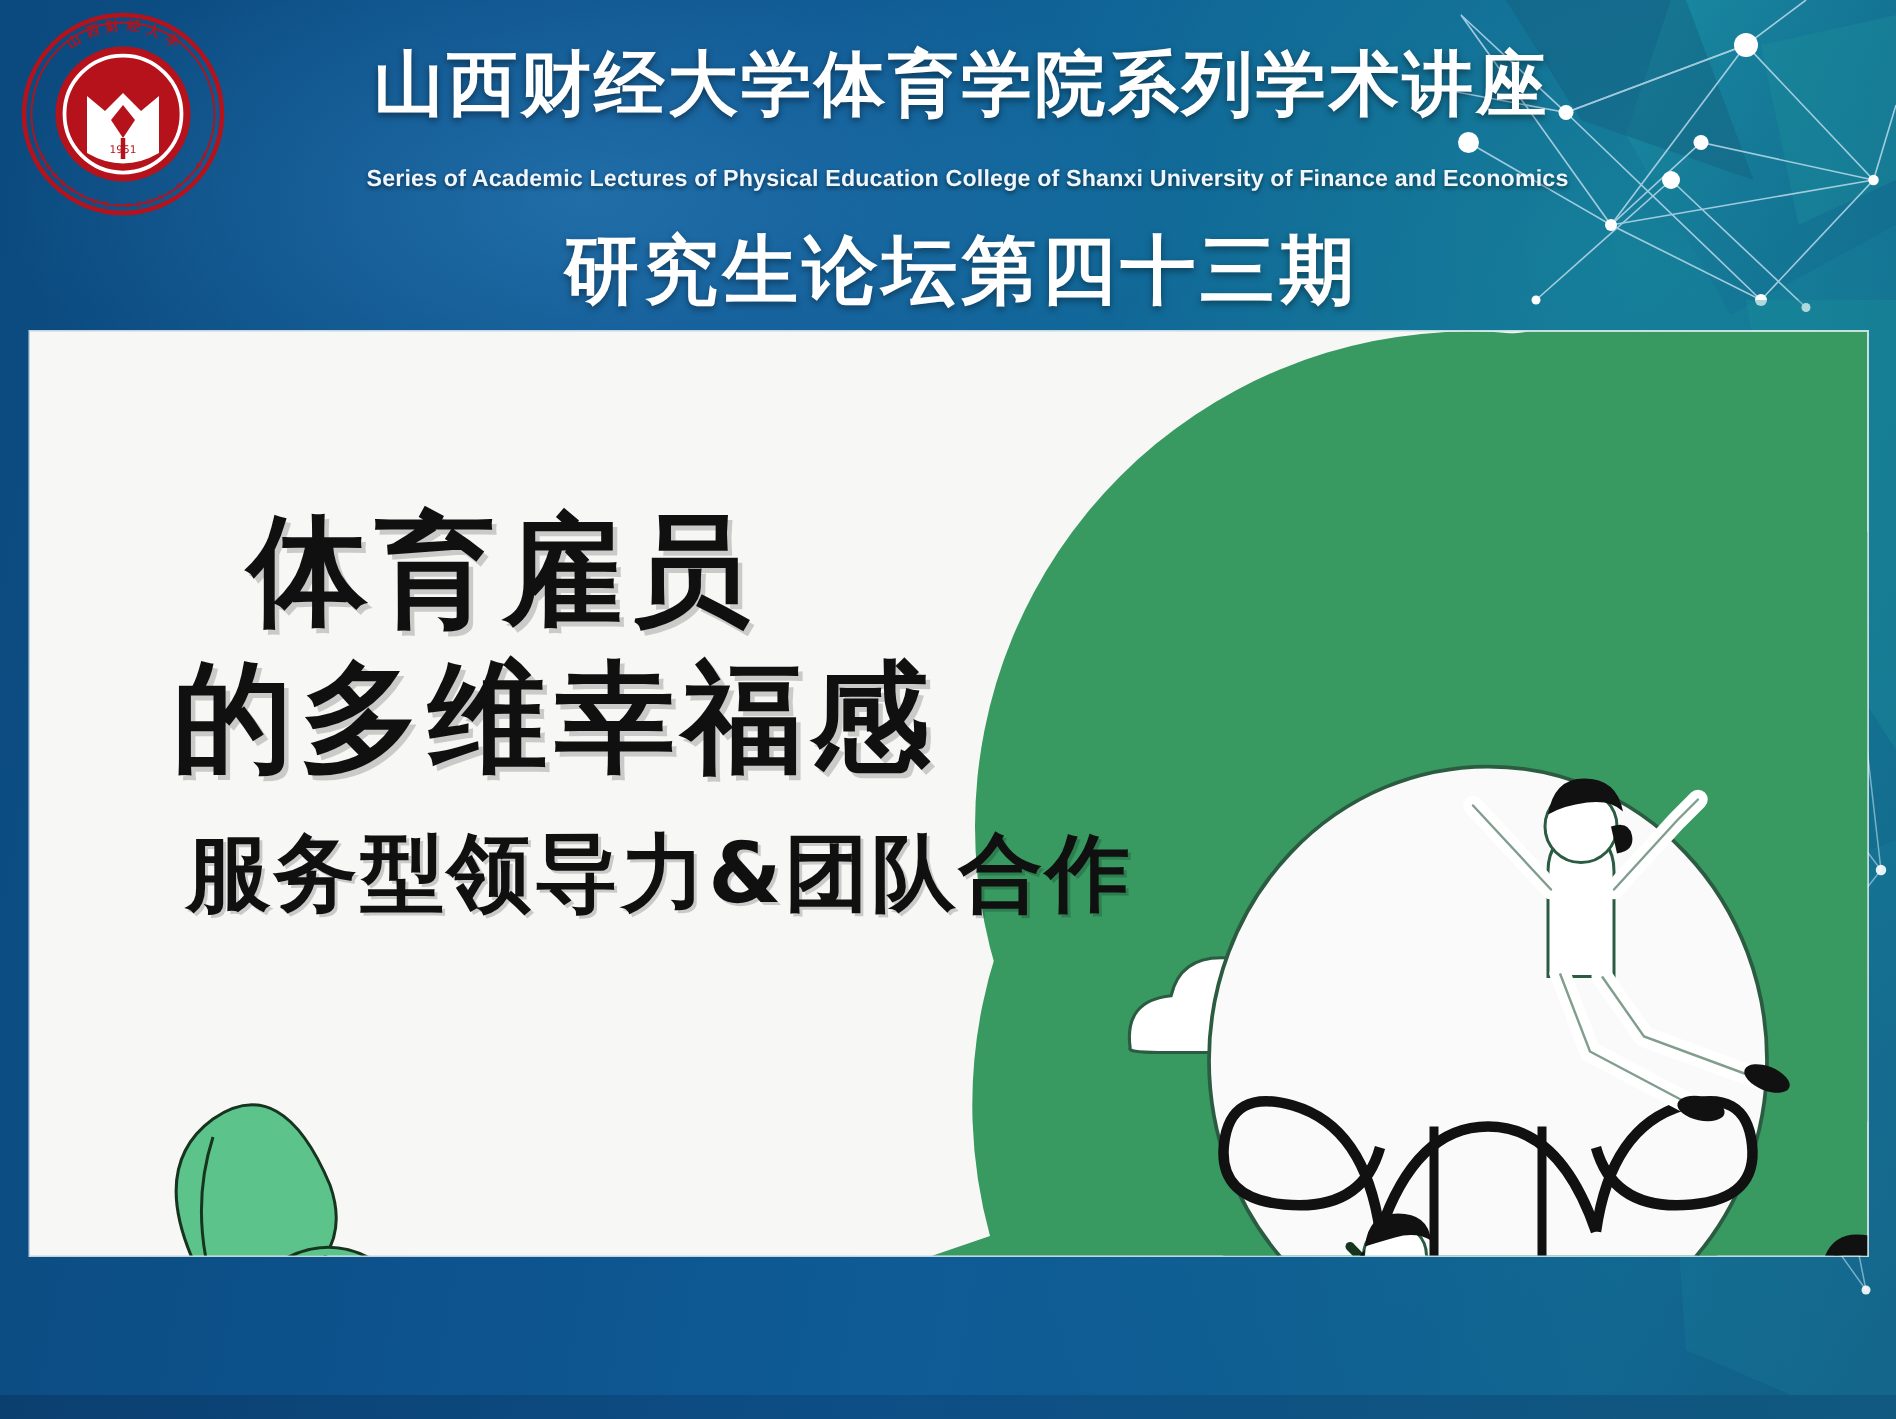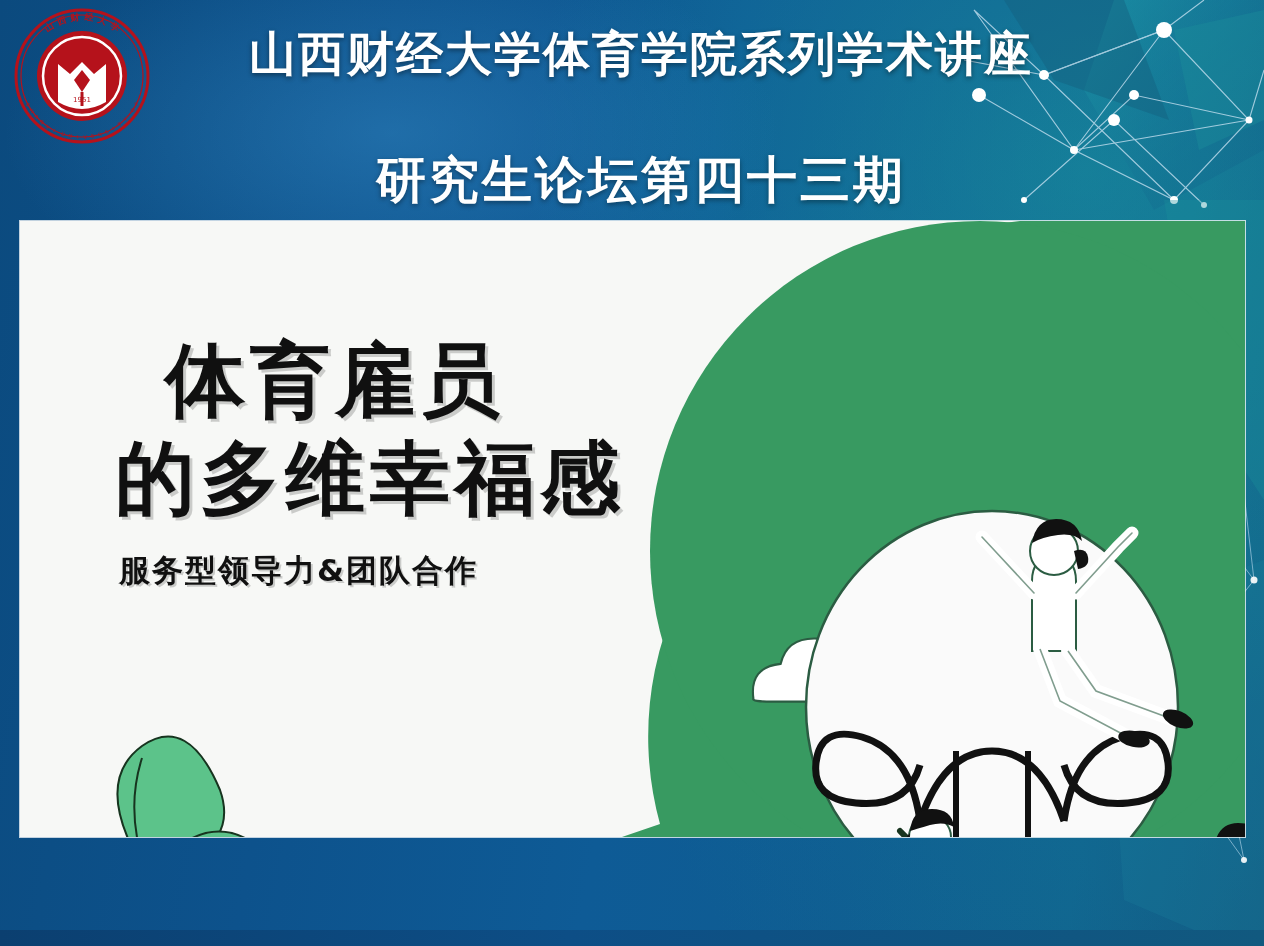--- a/index.html
+++ b/index.html
@@ -22,21 +22,21 @@
   }
   .net{position:absolute;right:0;top:0;width:300px;height:221px;}
   .net-right{position:absolute;right:0;top:200px;width:160px;height:760px;}
 
   .logo{position:absolute;left:12px;top:6px;width:140px;height:140px;}
 
   .banner-title{
     position:absolute;left:176px;top:34px;width:930px;
     text-align:center;color:#ffffff;font-size:47px;font-weight:bold;
     letter-spacing:2px;line-height:1;
-    font-family:Liberation Mono, monospace;
+    font-family:Liberation Serif, serif;
     text-shadow:0 2px 5px rgba(0,0,0,.45);
   }
   .banner-sub{
     position:absolute;left:120px;top:112px;width:1050px;
     text-align:center;color:#eef6ff;font-size:15.5px;font-weight:bold;
     letter-spacing:.1px;line-height:1;
     text-shadow:0 1px 3px rgba(0,0,0,.55);
   }
   .banner-forum{
     position:absolute;left:176px;top:155px;width:930px;
@@ -55,22 +55,22 @@
   .slide-svg{position:absolute;left:0;top:0;width:1225px;height:709px;}
 
   .slide-title{
     position:absolute;left:95px;top:120px;width:640px;
     color:#101010;font-weight:bold;line-height:1;
     font-family:"DejaVu Sans","Liberation Sans",sans-serif;
     letter-spacing:5px;
   }
   .tline1{font-size:80px;margin-left:50px;text-shadow:3px 3px 0 rgba(0,0,0,.18);}
   .tline2{font-size:80px;margin-top:18px;text-shadow:3px 3px 0 rgba(0,0,0,.18);}
-  .tline3{font-size:31px;margin-top:36px;margin-left:4px;letter-spacing:2px;
-          text-shadow:2px 2px 0 rgba(0,0,0,.18);}
+  .tline3{font-size:56px;margin-top:36px;margin-left:4px;letter-spacing:2px;
+          text-shadow:2px 2px 0 rgba(0,0,0,.18);text-align:right;}
 
   .bottom-strip{position:absolute;left:0;top:930px;width:1264px;height:16px;
     background:linear-gradient(90deg,#0b3f70 0%,#0d4e86 45%,#11597f 100%);}
 </style>
 </head>
 <body>
 
 <div class="screen">
 
   <div class="banner">
@@ -140,20 +140,21 @@
         <text x="70" y="133" text-anchor="middle" transform="rotate(-24 70 70)">S</text>
         <text x="70" y="133" text-anchor="middle" transform="rotate(-31 70 70)">I</text>
         <text x="70" y="133" text-anchor="middle" transform="rotate(-38 70 70)">T</text>
         <text x="70" y="133" text-anchor="middle" transform="rotate(-45 70 70)">Y</text>
         <text x="70" y="133" text-anchor="middle" transform="rotate(-56 70 70)">O</text>
         <text x="70" y="133" text-anchor="middle" transform="rotate(-63 70 70)">F</text>
       </g>
     </svg>
 
     <div class="banner-title">山西财经大学体育学院系列学术讲座</div>
+    <div class="banner-sub">Series of Academic Lectures of Physical Education College of Shanxi University of Finance and Economics</div>
     <div class="banner-forum">研究生论坛第四十三期</div>
   </div>
 
   <svg class="net-right" viewBox="0 0 160 760">
     <polygon points="60,0 160,0 160,300 95,200" fill="#1b8f9b" opacity=".35"></polygon>
     <polygon points="0,420 160,360 160,760 20,700" fill="#1a7f9b" opacity=".30"></polygon>
     <g stroke="#bcdcf0" stroke-width="1" opacity=".6" fill="none">
       <path d="M20 40 L120 120 L60 260 L150 380 L40 520 L140 660"></path>
       <path d="M120 120 L150 380 M60 260 L140 660 M20 40 L60 260"></path>
     </g>

